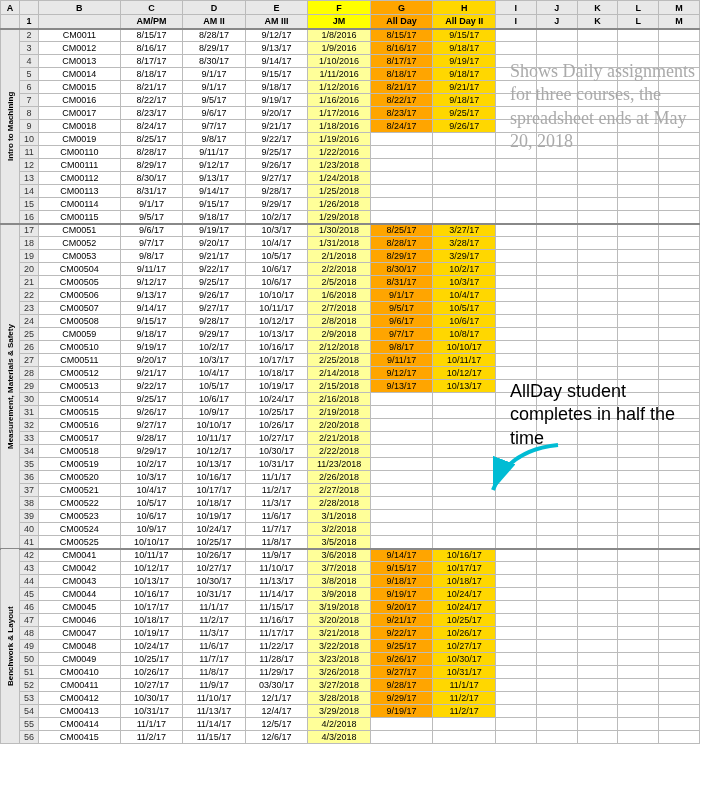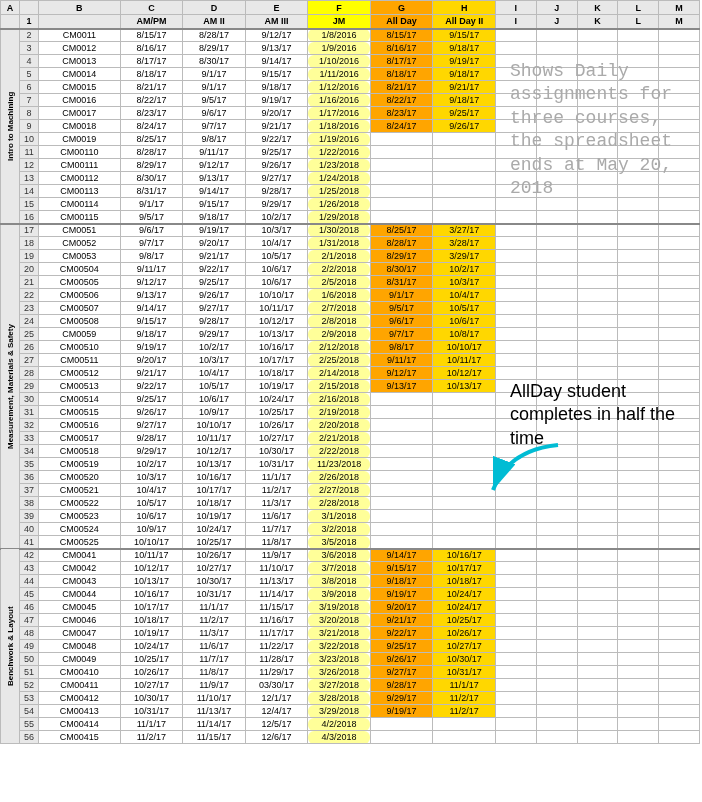--- a/index.html
+++ b/index.html
@@ -74,21 +74,21 @@
       padding: 2px 0;
       white-space: nowrap;
       overflow: hidden;
     }
 
     .annotation-box {
       position: absolute;
       right: 2px;
       top: 60px;
       width: 190px;
-      font-family: Liberation Mono, monospace;
+      font-family: Liberation Serif, serif;
       font-size: 18px;
       color: #aaa;
       line-height: 1.3;
       pointer-events: none;
       z-index: 10;
     }
     .annotation-box2 {
       position: absolute;
       right: 2px;
       top: 380px;
@@ -102,21 +102,21 @@
     }
     .arrow-box {
       position: absolute;
       left: 488px;
       top: 440px;
       z-index: 10;
       pointer-events: none;
     }
 
     
-    .cell-jm { background: #ffff99; border-radius: 6px; }
+    .cell-jm { background: #ffff99; }
     .cell-g { background: #ffa500; color: #000; }
     .cell-h { background: #ffd700; }
     .cell-empty { background: #fff; }
 
     
     .group-start td { border-top: 2px solid #888; }
   </style>
 </head>
 <body>
 

